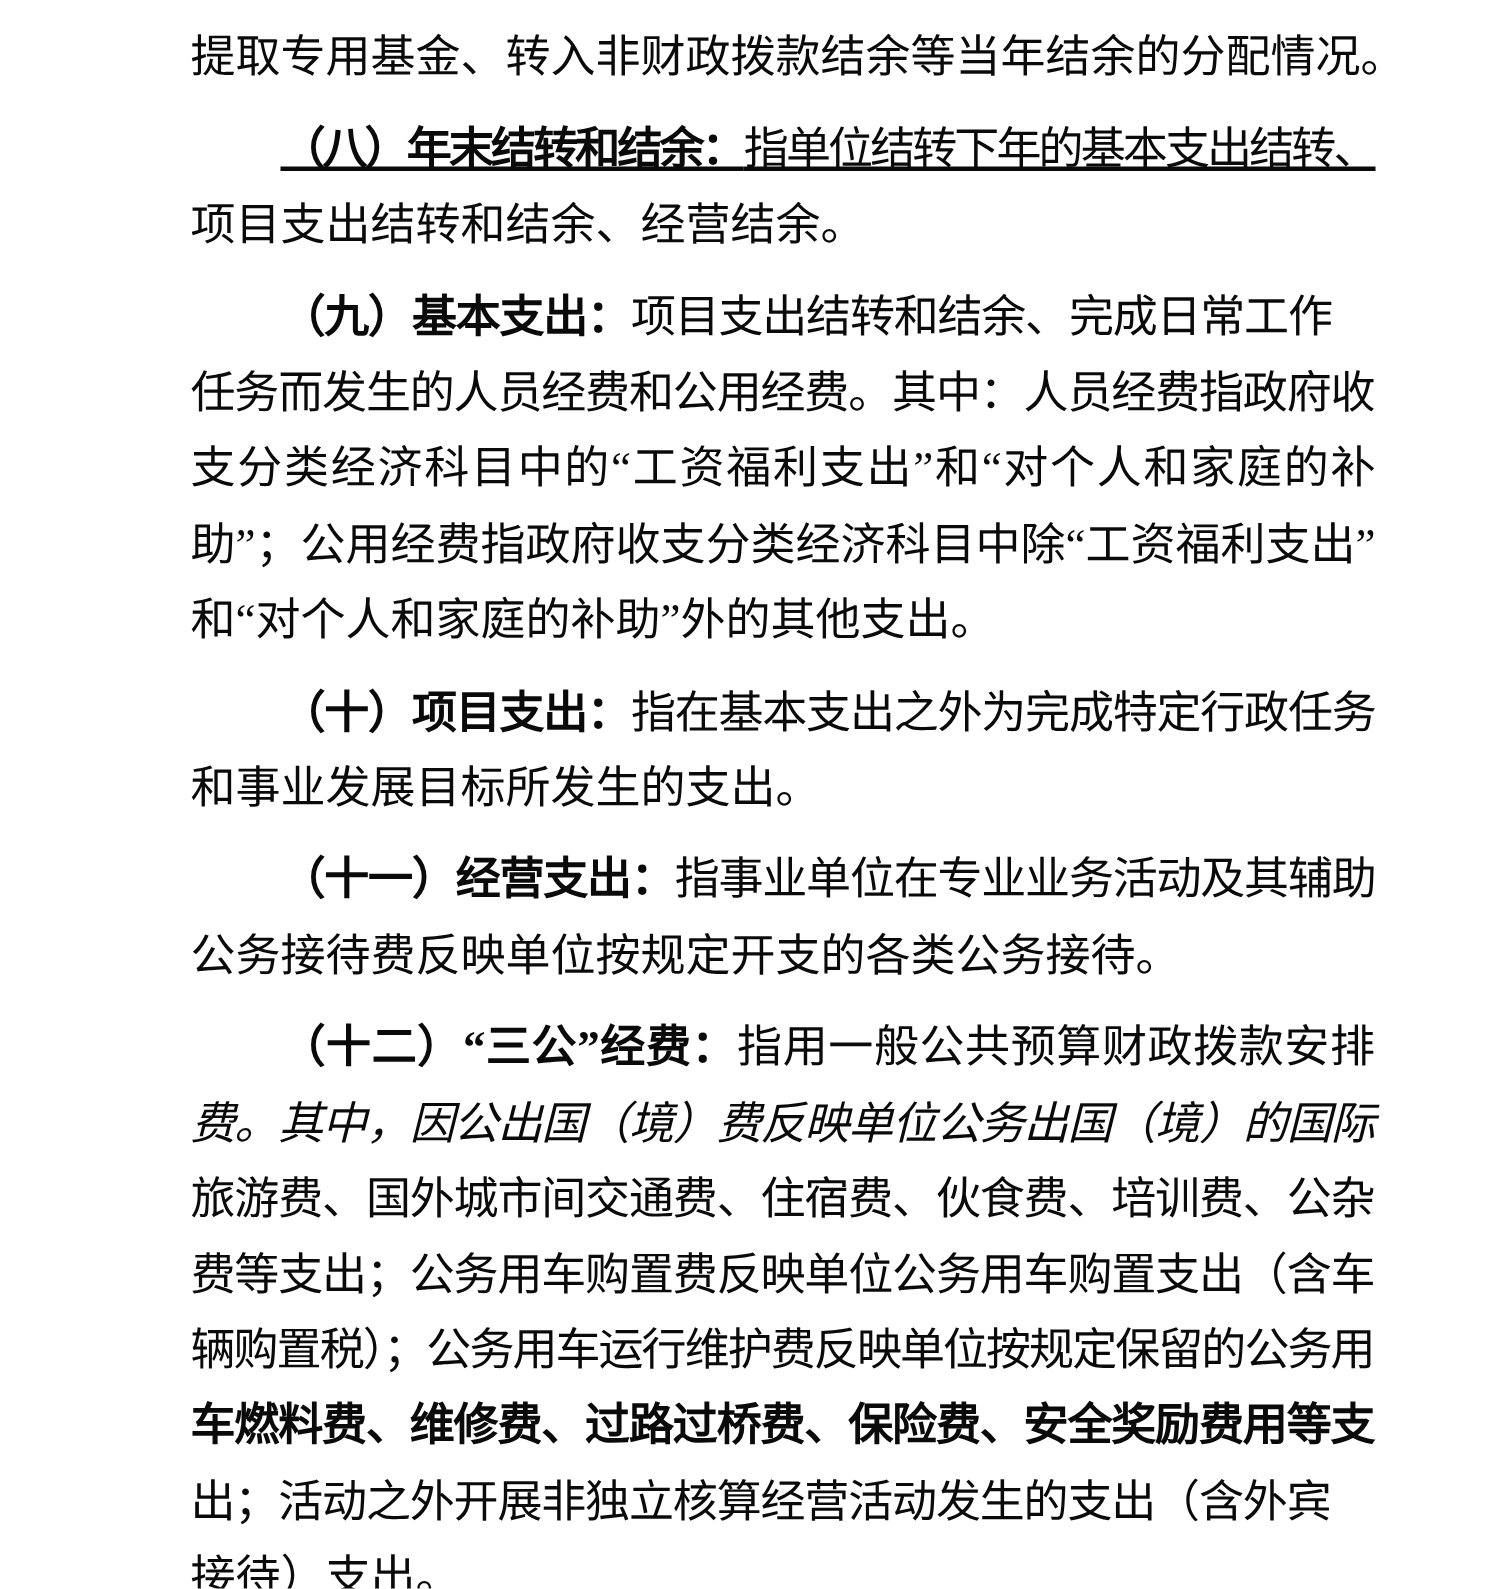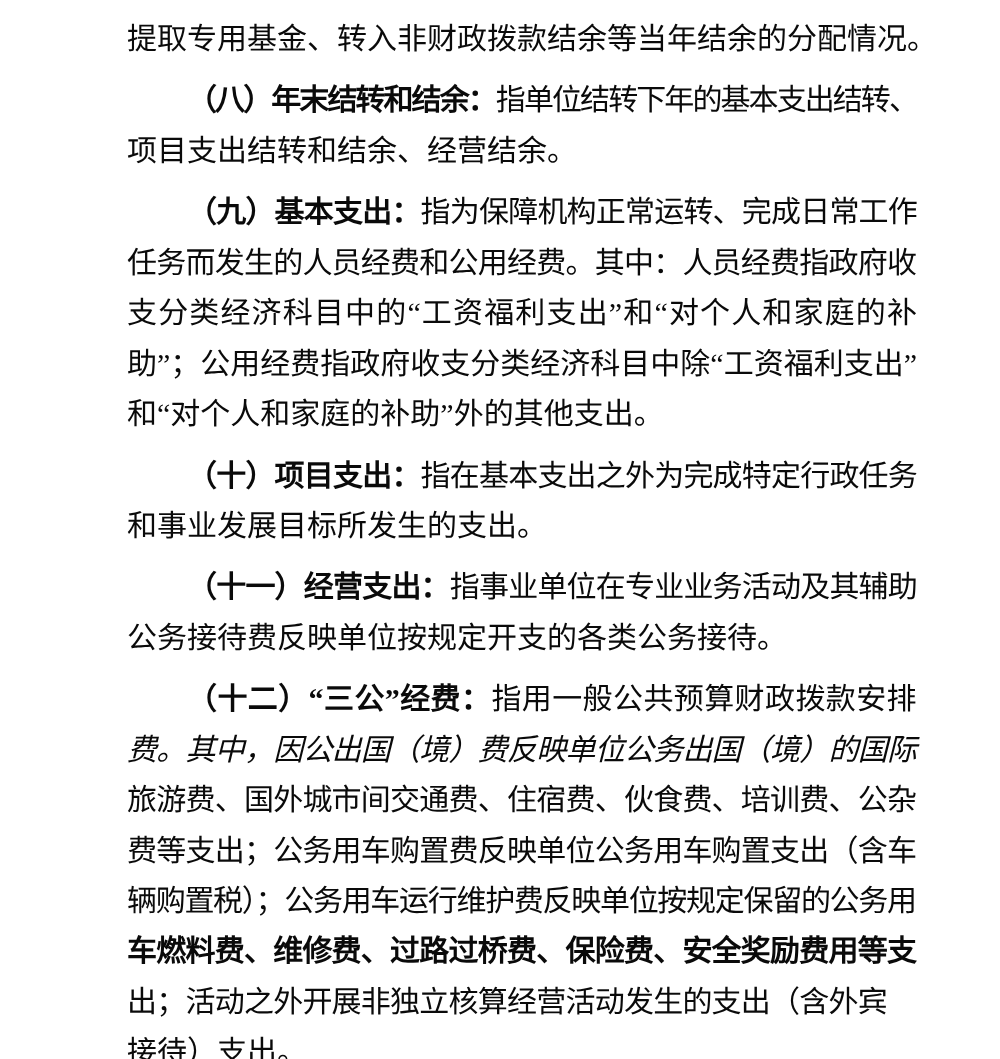--- a/index.html
+++ b/index.html
@@ -27,25 +27,25 @@
 </style>
 </head>
 <body>
 
 <div class="doc">
   <div>
       <div class="para">
         <div class="line"><span class="m"><span class="seg">提取专用基金、转入非财政拨款结余等当年结余的分配情况。</span></span></div>
       </div>
       <div class="para">
-        <div class="line just"><span class="m" style="letter-spacing: -1.92308px;"><span class="ind"></span><span class="seg b">（八）年末结转和结余：</span><span class="seg">指单位结转下年的基本支出结转、</span></span></div>
+        <div class="line just"><span class="m" style="letter-spacing: -1.92308px; text-decoration: underline;"><span class="ind"></span><span class="seg b">（八）年末结转和结余：</span><span class="seg">指单位结转下年的基本支出结转、</span></span></div>
         <div class="line"><span class="m"><span class="seg">项目支出结转和结余、经营结余。</span></span></div>
       </div>
       <div class="para">
-        <div class="line just"><span class="m" style="letter-spacing: -0.8px;"><span class="ind"></span><span class="seg b">（九）基本支出：</span><span class="seg">指为保障机构正常运转、完成日常工作</span></span></div>
+        <div class="line just"><span class="m" style="letter-spacing: -0.8px;"><span class="ind"></span><span class="seg b">（九）基本支出：</span><span class="seg">项目支出结转和结余、完成日常工作</span></span></div>
         <div class="line just"><span class="m" style="letter-spacing: -0.769231px;"><span class="seg">任务而发生的人员经费和公用经费。其中：人员经费指政府收</span></span></div>
         <div class="line just"><span class="m" style="letter-spacing: 1.15565px;"><span class="seg">支分类经济科目中的“工资福利支出”和“对个人和家庭的补</span></span></div>
         <div class="line just"><span class="m" style="letter-spacing: 0.00173611px;"><span class="seg">助”；公用经费指政府收支分类经济科目中除“工资福利支出”</span></span></div>
         <div class="line"><span class="m"><span class="seg">和“对个人和家庭的补助”外的其他支出。</span></span></div>
       </div>
       <div class="para">
         <div class="line just"><span class="m" style="letter-spacing: -0.8px;"><span class="ind"></span><span class="seg b">（十）项目支出：</span><span class="seg">指在基本支出之外为完成特定行政任务</span></span></div>
         <div class="line"><span class="m"><span class="seg">和事业发展目标所发生的支出。</span></span></div>
       </div>
       <div class="para">

